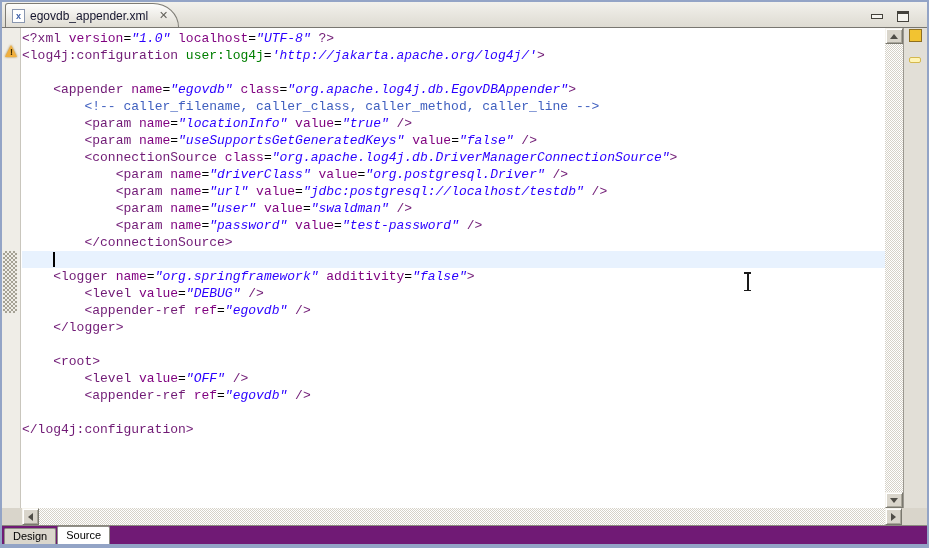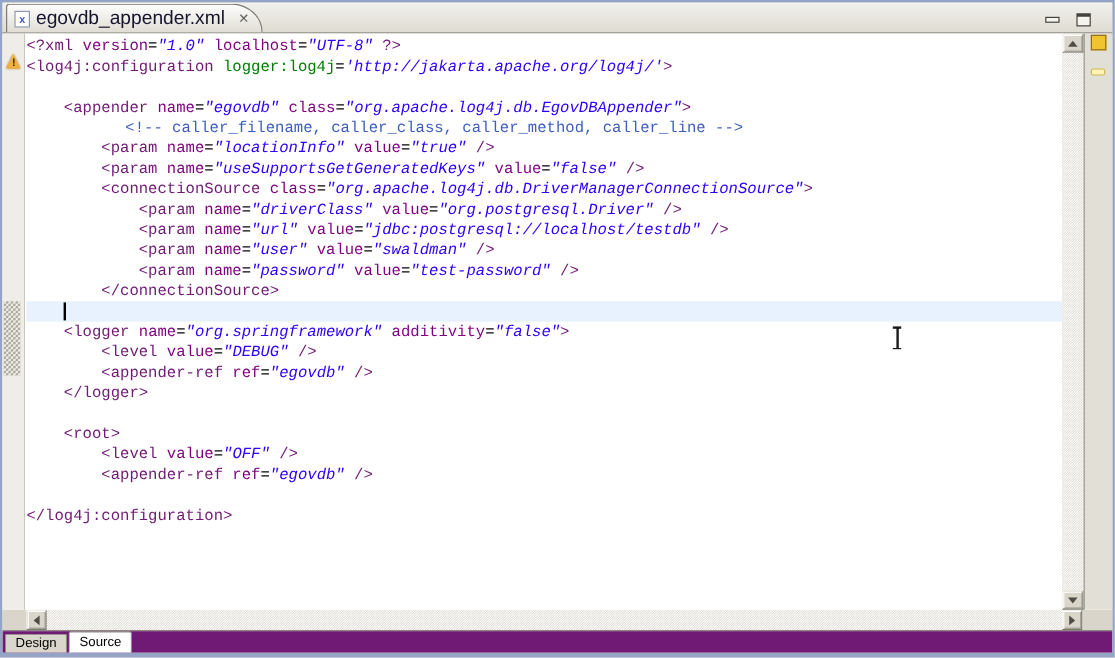--- a/index.html
+++ b/index.html
@@ -20,21 +20,21 @@
     display:flex; align-items:flex-end; position:relative;
   }
   .etab {
     height:24px; margin-left:3px; padding:0 10px 0 6px;
     display:flex; align-items:center; gap:5px;
     background:linear-gradient(#FDFDFC,#E0DDD4);
     border:1px solid #7D7B74; border-bottom:none;
     border-radius:3px 26px 0 0 / 3px 24px 0 0;
     min-width:168px;
   }
-  .etab-label { font-size:16px; color:#15152E; white-space:nowrap; }
+  .etab-label { font-size:12px; color:#15152E; white-space:nowrap; }
   .xmlfile-icon {
     width:13px; height:14px; background:#fff;
     border:1px solid #8A97B0; position:relative;
     font:bold 9px/12px "Liberation Sans",sans-serif;
     color:#3C5FA8; text-align:center;
   }
   .tab-close { font:bold 11px/11px "DejaVu Sans",sans-serif; color:#63615B; margin-left:6px; cursor:default; }
   .win-btns { position:absolute; right:18px; top:9px; display:flex; gap:14px; align-items:center; }
   .glyph-min { width:12px; height:5px; border:1px solid #44423C; background:#F5F4EF; }
   .glyph-max { width:12px; height:11px; border:1px solid #44423C; border-top:3px solid #44423C; background:#F5F4EF; }
@@ -65,21 +65,21 @@
     background-size:4px 4px; background-position:0 0,2px 2px;
   }
   .text-area { flex:1 1 auto; position:relative; overflow:hidden; background:#fff; }
   .code-lines { padding:2px 0 0 1px; font-family:"Liberation Mono","DejaVu Sans Mono",monospace; font-size:13px; }
   .line { height:17px; line-height:17px; white-space:pre; }
   .line.current { background:#E8F2FE; }
   .s-tag { color:#701a75; }
   .s-attr { color:#7F007F; }
   .s-val { color:#2A00FF; font-style:italic; }
   .s-ns { color:#007F00; }
-  .s-com { color:#3F5FBF;margin-left:20px; }
+  .s-com { color:#3F5FBF; }
   .s-kw { color:#7F7F7F; }
   .s-dtd { color:#2E2E3E; }
   .s-pl { color:#000; }
   .caret { display:inline-block; width:1.5px; height:15px; background:#000; vertical-align:top; margin-top:1px; }
   
   .ibeam { position:absolute; left:722px; top:244px; width:9px; height:19px; pointer-events:none; }
   .ibeam .stem { position:absolute; left:4px; top:1px; width:1.5px; height:17px; background:#1A1A1A; }
   .ibeam .cap-t, .ibeam .cap-b {
     position:absolute; left:1px; width:7px; height:1.5px; background:#1A1A1A;
   }
@@ -163,21 +163,21 @@
       <div class="range-indicator"></div>
       <div class="warn-icon">
         <div class="warn-tri"></div>
         <div class="warn-bang">!</div>
       </div>
     </div>
 
     <div class="text-area">
       <div class="code-lines">
           <div class="line"><span class="s-tag">&lt;?xml </span><span class="s-attr">version</span><span class="s-pl">=</span><span class="s-val">"1.0"</span><span class="s-pl"> </span><span class="s-attr">localhost</span><span class="s-pl">=</span><span class="s-val">"UTF-8"</span><span class="s-tag"> ?&gt;</span></div>
-          <div class="line"><span class="s-tag">&lt;log4j:configuration </span><span class="s-ns">logger:log4j</span><span class="s-pl">=</span><span class="s-val">'http://jakarta.apache.org/log4j/'</span><span class="s-tag">&gt;</span></div>
+          <div class="line"><span class="s-tag">&lt;log4j:configuration </span><span class="s-ns">user:log4j</span><span class="s-pl">=</span><span class="s-val">'http://jakarta.apache.org/log4j/'</span><span class="s-tag">&gt;</span></div>
           <div class="line"></div>
           <div class="line"><span class="s-pl">    </span><span class="s-tag">&lt;appender </span><span class="s-attr">name</span><span class="s-pl">=</span><span class="s-val">"egovdb"</span><span class="s-pl"> </span><span class="s-attr">class</span><span class="s-pl">=</span><span class="s-val">"org.apache.log4j.db.EgovDBAppender"</span><span class="s-tag">&gt;</span></div>
           <div class="line"><span class="s-pl">        </span><span class="s-com">&lt;!-- caller_filename, caller_class, caller_method, caller_line --&gt;</span></div>
           <div class="line"><span class="s-pl">        </span><span class="s-tag">&lt;param </span><span class="s-attr">name</span><span class="s-pl">=</span><span class="s-val">"locationInfo"</span><span class="s-pl"> </span><span class="s-attr">value</span><span class="s-pl">=</span><span class="s-val">"true"</span><span class="s-tag"> /&gt;</span></div>
           <div class="line"><span class="s-pl">        </span><span class="s-tag">&lt;param </span><span class="s-attr">name</span><span class="s-pl">=</span><span class="s-val">"useSupportsGetGeneratedKeys"</span><span class="s-pl"> </span><span class="s-attr">value</span><span class="s-pl">=</span><span class="s-val">"false"</span><span class="s-tag"> /&gt;</span></div>
           <div class="line"><span class="s-pl">        </span><span class="s-tag">&lt;connectionSource </span><span class="s-attr">class</span><span class="s-pl">=</span><span class="s-val">"org.apache.log4j.db.DriverManagerConnectionSource"</span><span class="s-tag">&gt;</span></div>
           <div class="line"><span class="s-pl">            </span><span class="s-tag">&lt;param </span><span class="s-attr">name</span><span class="s-pl">=</span><span class="s-val">"driverClass"</span><span class="s-pl"> </span><span class="s-attr">value</span><span class="s-pl">=</span><span class="s-val">"org.postgresql.Driver"</span><span class="s-tag"> /&gt;</span></div>
           <div class="line"><span class="s-pl">            </span><span class="s-tag">&lt;param </span><span class="s-attr">name</span><span class="s-pl">=</span><span class="s-val">"url"</span><span class="s-pl"> </span><span class="s-attr">value</span><span class="s-pl">=</span><span class="s-val">"jdbc:postgresql://localhost/testdb"</span><span class="s-tag"> /&gt;</span></div>
           <div class="line"><span class="s-pl">            </span><span class="s-tag">&lt;param </span><span class="s-attr">name</span><span class="s-pl">=</span><span class="s-val">"user"</span><span class="s-pl"> </span><span class="s-attr">value</span><span class="s-pl">=</span><span class="s-val">"swaldman"</span><span class="s-tag"> /&gt;</span></div>
           <div class="line"><span class="s-pl">            </span><span class="s-tag">&lt;param </span><span class="s-attr">name</span><span class="s-pl">=</span><span class="s-val">"password"</span><span class="s-pl"> </span><span class="s-attr">value</span><span class="s-pl">=</span><span class="s-val">"test-password"</span><span class="s-tag"> /&gt;</span></div>

